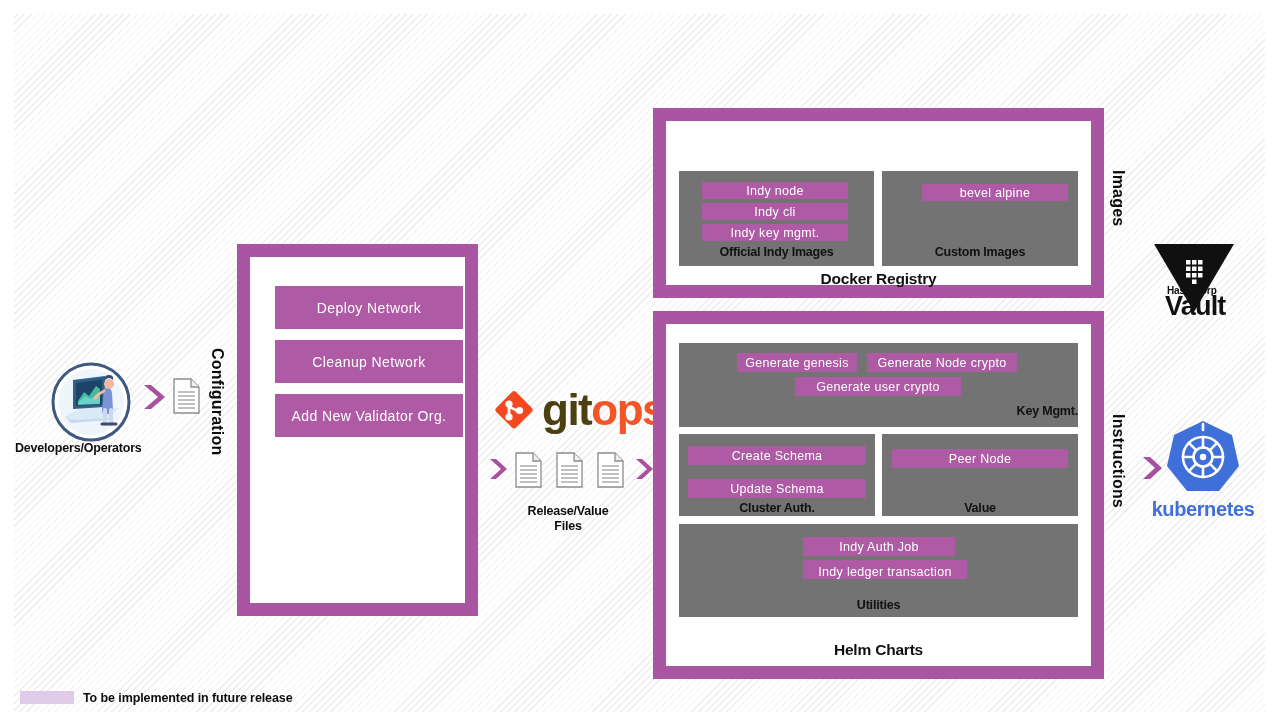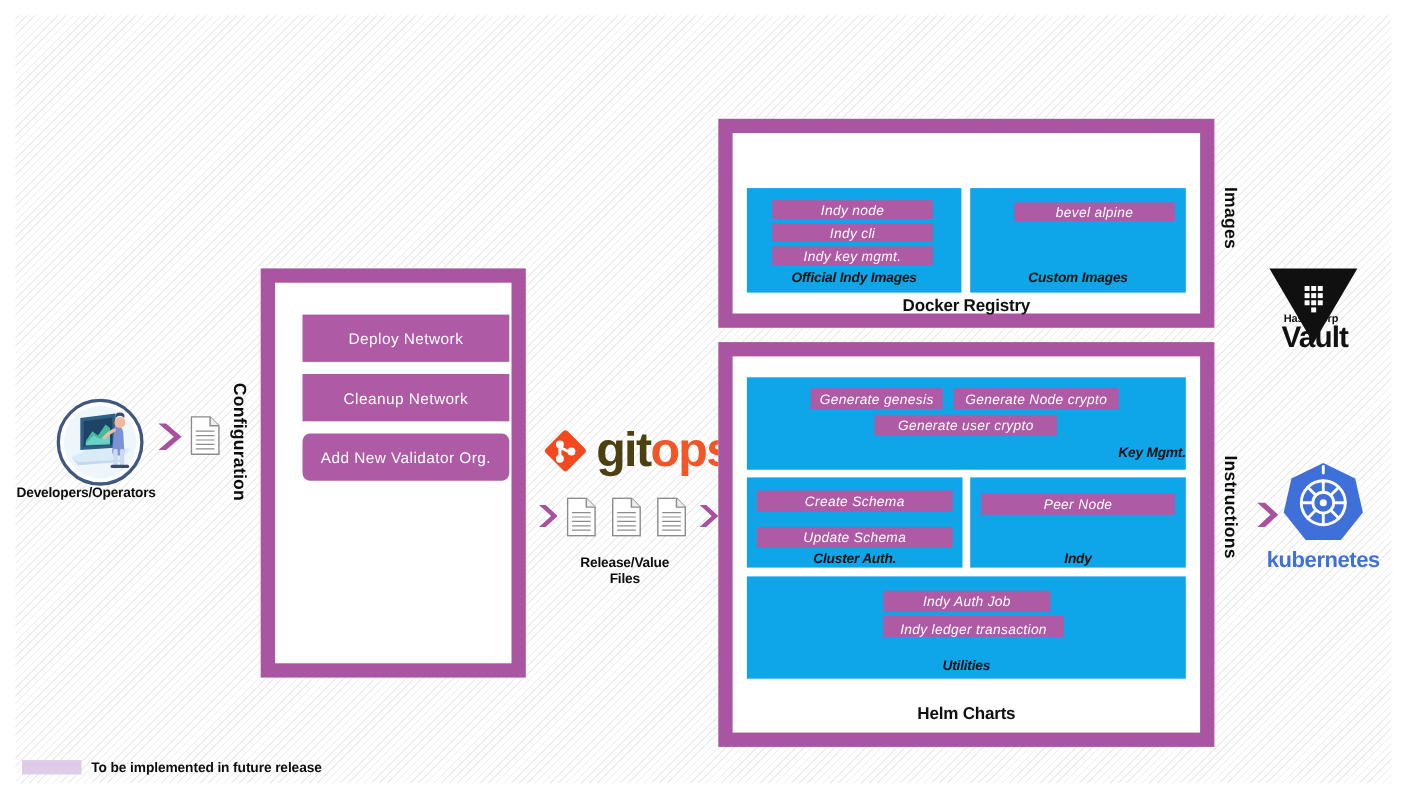--- a/index.html
+++ b/index.html
@@ -66,23 +66,22 @@
     align-items: center;
     justify-content: center;
     font-size: 14px;
     letter-spacing: 0.4px;
     box-sizing: border-box;
   }
 
   
   .subpanel {
     position: absolute;
-    background: #0ea5e9;
+    background: #737373;
     box-sizing: border-box;
-    font-style: italic;
   }
   .subpanel-title {
     position: absolute;
     left: 0; right: 0;
     text-align: center;
     font-weight: bold;
     font-size: 12.5px;
     color: #111111;
     letter-spacing: -0.2px;
   }
@@ -226,21 +225,21 @@
 
   <div class="vlabel" style="left:226px; top:348px; font-size:16px;">Configuration</div>
 
   <div class="frame" style="left:237px; top:244px; width:241px; height:372px;">
     <div class="bigpill" style="left:25px; top:29px; width:188px; height:43px;">
       <span>Deploy Network</span>
     </div>
     <div class="bigpill" style="left:25px; top:83px; width:188px; height:43px;">
       <span>Cleanup Network</span>
     </div>
-    <div class="bigpill" style="left:25px; top:137px; width:188px; height:43px;border-radius:7px;">
+    <div class="bigpill" style="left:25px; top:137px; width:188px; height:43px;">
       <span>Add New Validator  Org.</span>
     </div>
   </div>
 
   <div id="gitops-wrap" style="left:492px; top:388px;">
     <span style="display:inline-block; width:44px; height:44px;">
       <svg width="44" height="44" viewBox="0 0 44 44">
         <rect x="22" y="2" width="28" height="28" rx="3" transform="rotate(45 22 2)" fill="#f4491f"></rect>
         <g fill="#ffffff">
           <circle cx="17" cy="16" r="3.6"></circle>
@@ -360,21 +359,21 @@
       <div class="pill" style="left:9px; top:45px; width:178px; height:19px;">
         <span>Update Schema</span>
       </div>
       <div class="subpanel-title" style="top:67px;">Cluster Auth.</div>
     </div>
 
     <div class="subpanel" style="left:216px; top:110px; width:196px; height:82px;">
       <div class="pill" style="left:10px; top:15px; width:176px; height:19px;">
         <span>Peer Node</span>
       </div>
-      <div class="subpanel-title" style="top:67px;">Indy</div>
+      <div class="subpanel-title" style="top:67px;">Value</div>
     </div>
 
     <div class="subpanel" style="left:13px; top:200px; width:399px; height:93px;">
       <div class="pill" style="left:124px; top:13px; width:152px; height:19px;">
         <span>Indy Auth Job</span>
       </div>
       <div class="pill" style="left:124px; top:36px; width:164px; height:19px;align-items:flex-end;">
         <span>Indy ledger transaction</span>
       </div>
       <div class="subpanel-title" style="top:74px;">Utilities</div>

